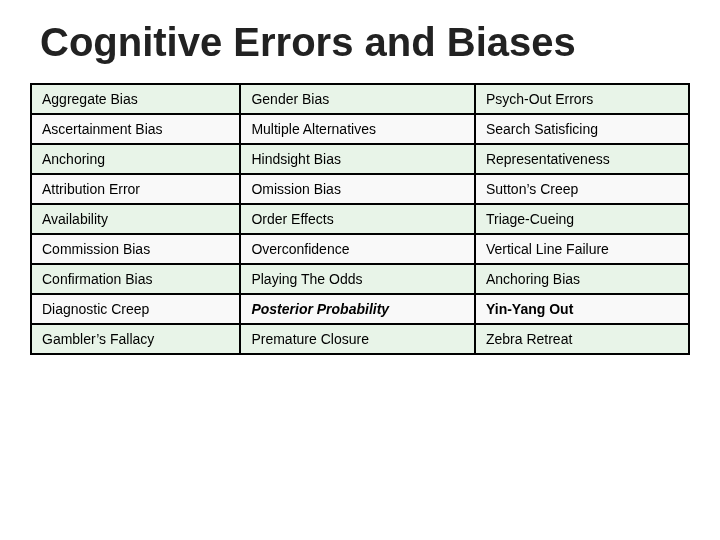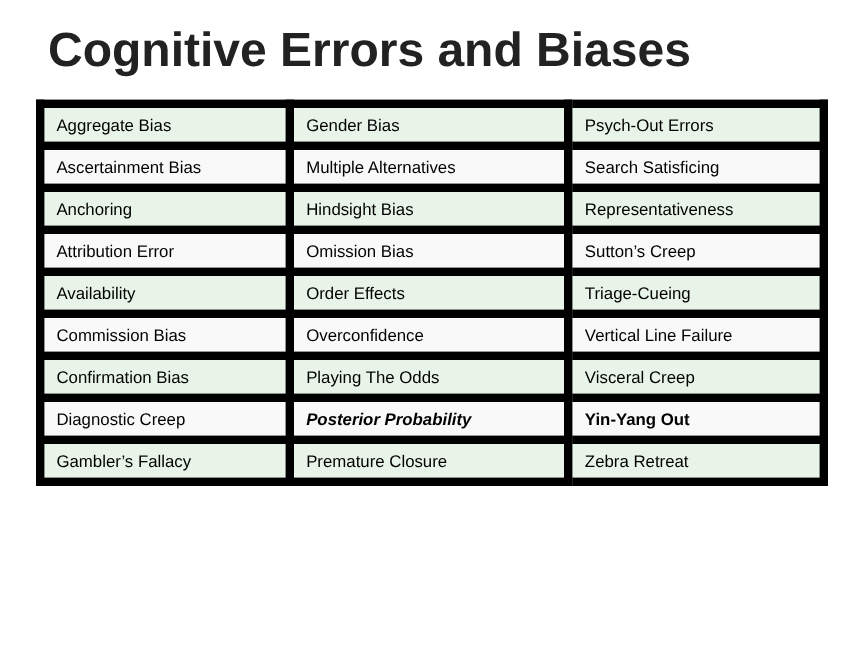--- a/index.html
+++ b/index.html
@@ -20,21 +20,21 @@
       margin-bottom: 18px;
       align-self: flex-start;
       margin-left: 10px;
     }
     table {
       width: 100%;
       border-collapse: collapse;
       font-size: 14px;
     }
     table td {
-      border: 7px solid #000000;
+      border: 2px solid #000000;
       padding: 6px 10px;
       vertical-align: middle;
     }
     tr:nth-child(odd) td {
       background-color: #e8f4e8;
     }
     tr:nth-child(even) td {
       background-color: #f9f9f9;
     }
     .italic-bold {
@@ -78,21 +78,21 @@
         <td>Triage-Cueing</td>
       </tr>
       <tr>
         <td>Commission Bias</td>
         <td>Overconfidence</td>
         <td>Vertical Line Failure</td>
       </tr>
       <tr>
         <td>Confirmation Bias</td>
         <td>Playing The Odds</td>
-        <td>Visceral Creep</td>
+        <td>Anchoring Bias</td>
       </tr>
       <tr>
         <td>Diagnostic Creep</td>
         <td class="italic-bold">Posterior Probability</td>
         <td class="bold">Yin-Yang Out</td>
       </tr>
       <tr>
         <td>Gambler’s Fallacy</td>
         <td>Premature Closure</td>
         <td>Zebra Retreat</td>

